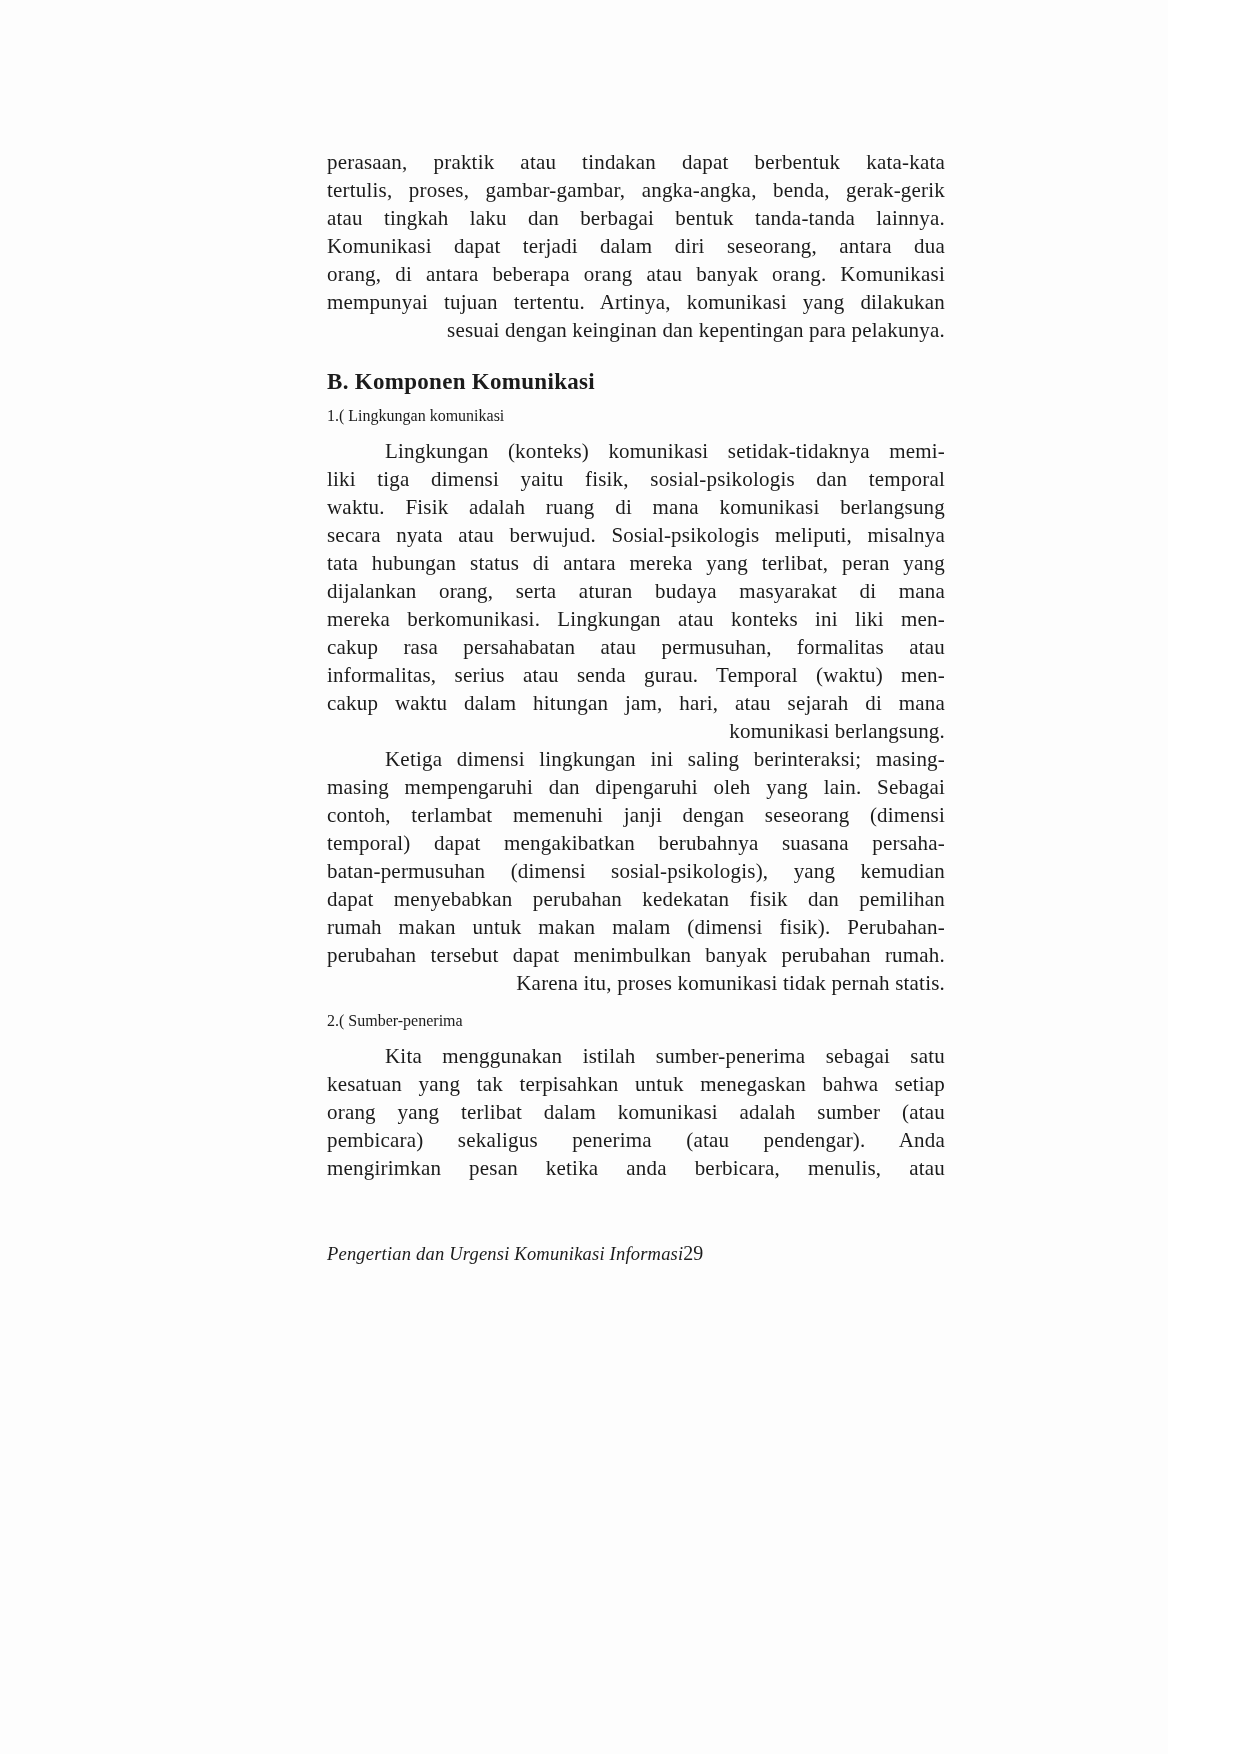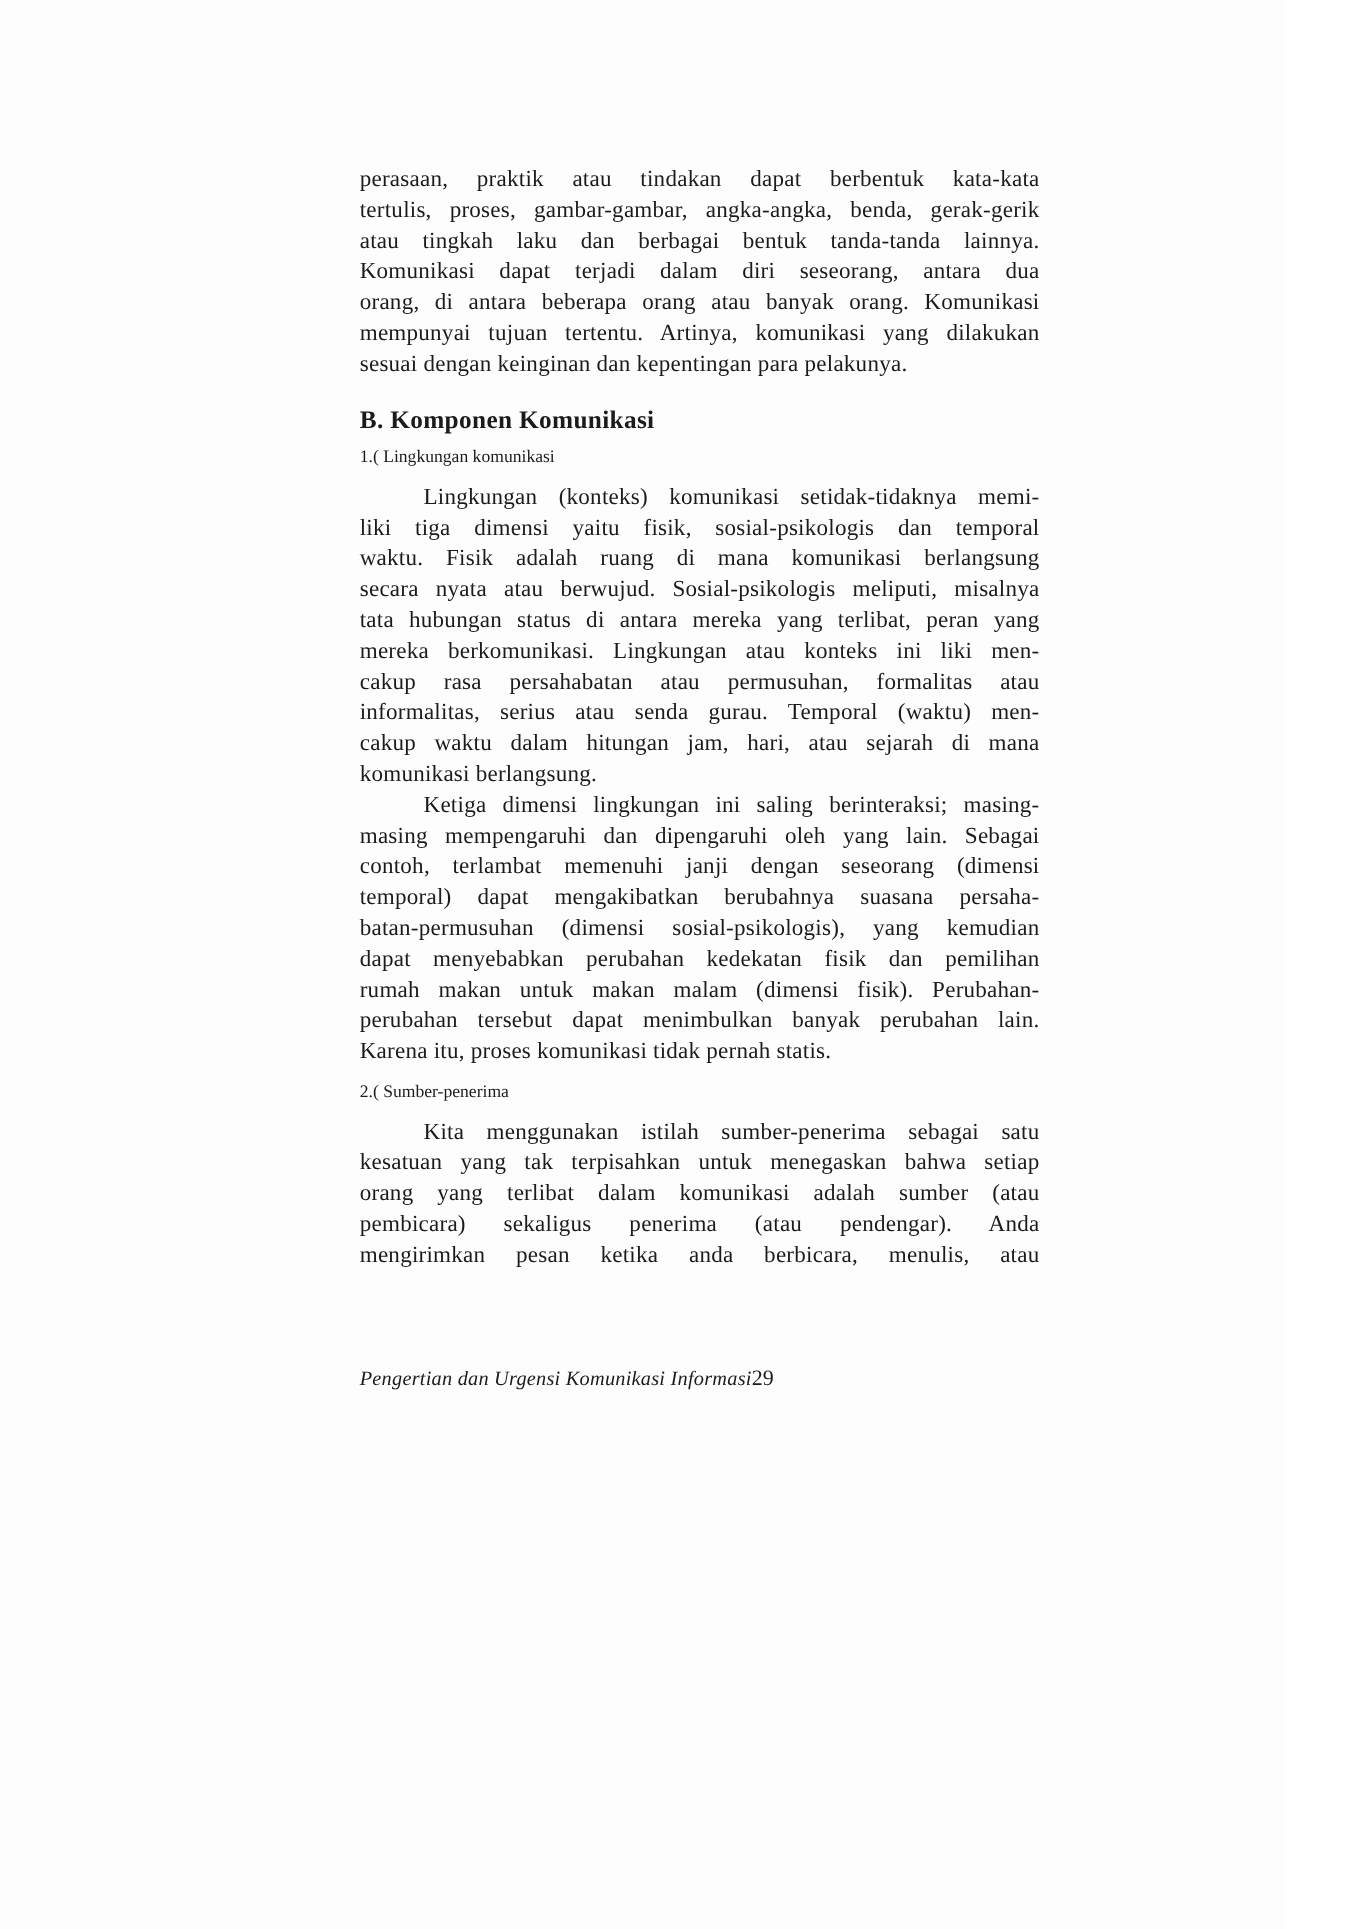--- a/index.html
+++ b/index.html
@@ -25,21 +25,21 @@
   .para { margin: 0; padding: 0; }
   .line {
     font-size: 21px;
     line-height: 28px;
     letter-spacing: 0.2px;
     white-space: normal;
   }
   
   .jl { text-align: justify; text-align-last: justify; }
   
-  .ll { text-align: left; }
+  .ll { text-align: right; }
   
   .fi { padding-left: 58px; }
   .heading {
     font-size: 23px;
     font-weight: bold;
     line-height: 30px;
     margin: 23px 0 5px 0;
     letter-spacing: 0.3px;
   }
   .subheading {
@@ -86,36 +86,37 @@
     <h2 class="heading">B. Komponen Komunikasi</h2>
 
     <div class="subheading">1.( Lingkungan komunikasi</div>
 
     <section class="para after-sub">
       <div class="line jl fi">Lingkungan (konteks) komunikasi setidak-tidaknya memi-</div>
       <div class="line jl">liki tiga dimensi yaitu fisik, sosial-psikologis dan temporal</div>
       <div class="line jl">waktu. Fisik adalah ruang di mana komunikasi berlangsung</div>
       <div class="line jl">secara nyata atau berwujud. Sosial-psikologis meliputi, misalnya</div>
       <div class="line jl">tata hubungan status di antara mereka yang terlibat, peran yang</div>
+      <div class="line jl">dijalankan orang, serta aturan budaya masyarakat di mana</div>
       <div class="line jl">mereka berkomunikasi. Lingkungan atau konteks ini liki men-</div>
       <div class="line jl">cakup rasa persahabatan atau permusuhan, formalitas atau</div>
       <div class="line jl">informalitas, serius atau senda gurau. Temporal (waktu) men-</div>
       <div class="line jl">cakup waktu dalam hitungan jam, hari, atau sejarah di mana</div>
       <div class="line ll">komunikasi berlangsung.</div>
     </section>
 
     <section class="para">
       <div class="line jl fi">Ketiga dimensi lingkungan ini saling berinteraksi; masing-</div>
       <div class="line jl">masing mempengaruhi dan dipengaruhi oleh yang lain. Sebagai</div>
       <div class="line jl">contoh, terlambat memenuhi janji dengan seseorang (dimensi</div>
       <div class="line jl">temporal) dapat mengakibatkan berubahnya suasana persaha-</div>
       <div class="line jl">batan-permusuhan (dimensi sosial-psikologis), yang kemudian</div>
       <div class="line jl">dapat menyebabkan perubahan kedekatan fisik dan pemilihan</div>
       <div class="line jl">rumah makan untuk makan malam (dimensi fisik). Perubahan-</div>
-      <div class="line jl">perubahan tersebut dapat menimbulkan banyak perubahan lain.</div>
+      <div class="line jl">perubahan tersebut dapat menimbulkan banyak perubahan rumah.</div>
       <div class="line ll">Karena itu, proses komunikasi tidak pernah statis.</div>
     </section>
 
     <div class="subheading sub2">2.( Sumber-penerima</div>
 
     <section class="para after-sub">
       <div class="line jl fi">Kita menggunakan istilah sumber-penerima sebagai satu</div>
       <div class="line jl">kesatuan yang tak terpisahkan untuk menegaskan bahwa setiap</div>
       <div class="line jl">orang yang terlibat dalam komunikasi adalah sumber (atau</div>
       <div class="line jl">pembicara) sekaligus penerima (atau pendengar). Anda</div>

